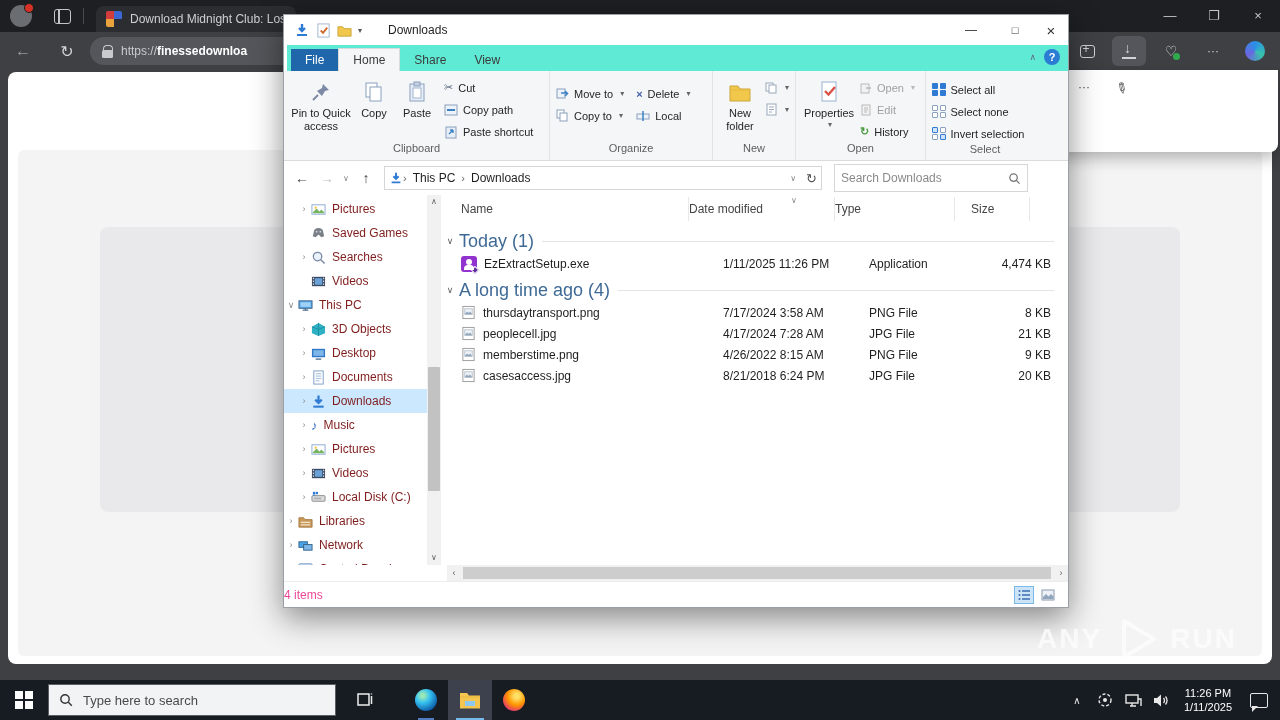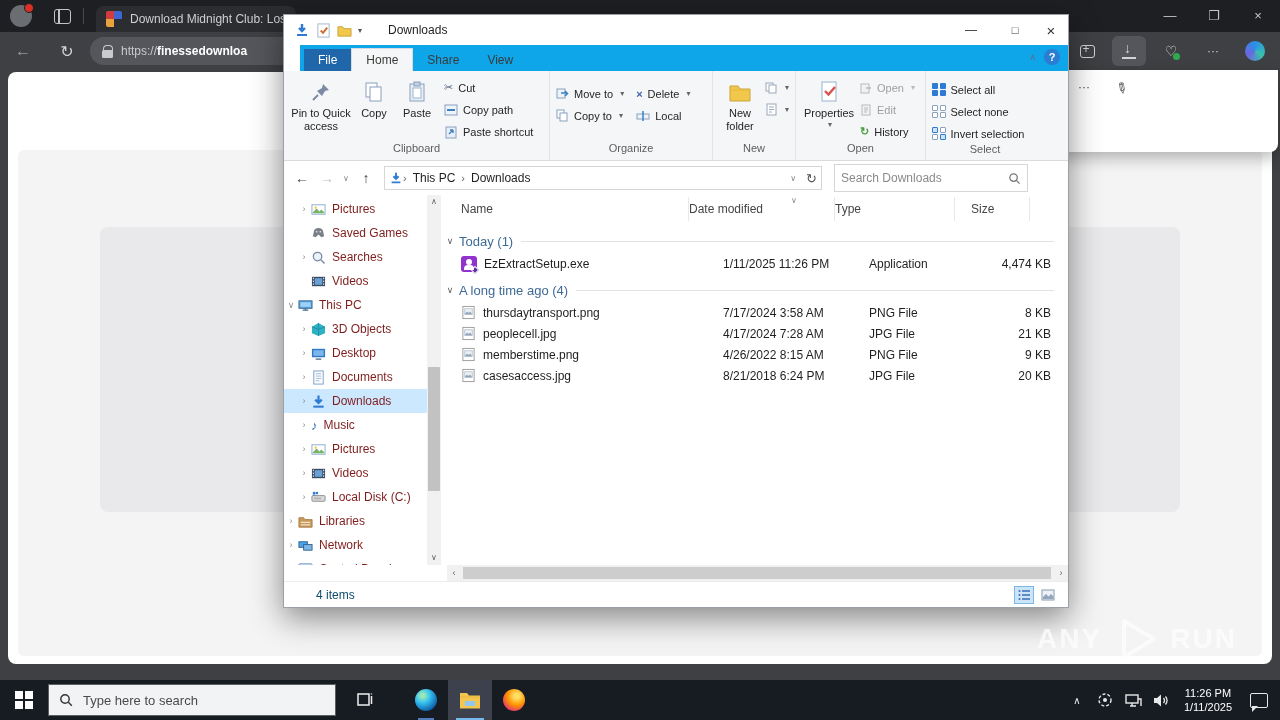--- a/index.html
+++ b/index.html
@@ -46,21 +46,21 @@
   
   .watermark{left:1022px;top:604px;width:230px;height:70px;display:flex;align-items:center;justify-content:center;gap:8px;z-index:30;pointer-events:none;opacity:.8}
   .watermark .wm-txt{font-size:28px;font-weight:bold;letter-spacing:2px;color:#fdfdfe}
 
   
   .explorer{left:283px;top:14px;width:786px;height:594px;background:#ffffff;border:1px solid #9aa0a6;box-shadow:0 10px 30px rgba(0,0,0,.45);z-index:10}
   .x-titlebar{position:absolute;left:0;top:0;right:0;height:30px;background:#fff;display:flex;align-items:center}
   .qat{display:flex;align-items:center;gap:6px;margin-left:10px}
   .x-title{margin-left:26px;font-size:12px;color:#1f1f1f}
   .x-ctl{position:absolute;top:4px;width:30px;height:22px;display:flex;align-items:center;justify-content:center;color:#333;font-size:12px}
-  .x-tabs{position:absolute;left:16px;top:30px;right:0;height:26px;background:#0ea5e9;display:flex;align-items:flex-end}
+  .x-tabs{position:absolute;left:3px;top:30px;right:0;height:26px;background:#5eead4;display:flex;align-items:flex-end}
   .x-tab{padding:4px 14px;font-size:12px;color:#3b3b3b}
   .x-tab.file{background:#1f66ab;color:#fff;margin-left:4px}
   .x-tab.active{background:#f5f6f7;border:1px solid #dadbdc;border-bottom:none;}
   .x-tabs-right{position:absolute;right:8px;top:34px;display:flex;align-items:center;gap:8px}
   .help-circle{width:16px;height:16px;border-radius:50%;background:#2b7cd3;color:#fff;font-size:11px;font-weight:bold;display:flex;align-items:center;justify-content:center}
   .ribbon{position:absolute;left:0;top:56px;right:0;height:90px;background:#f5f6f7;border-bottom:1px solid #dadbdc;display:flex}
   .rgroup{height:100%;border-right:1px solid #e2e3e4;display:flex;flex-direction:column}
   .rgroup-body{flex:1;display:flex;align-items:flex-start;padding:4px 6px 0 6px;gap:2px}
   .rgroup-label{height:18px;text-align:center;color:#5d5d5d;font-size:11px}
   .bigbtn{width:62px;display:flex;flex-direction:column;align-items:center;text-align:center;color:#252525;font-size:11px;line-height:1.15;padding-top:2px}
@@ -91,32 +91,32 @@
   .trow.selected{background:#cce8ff}
   .vscroll{width:14px;background:#f1f1f2;position:relative;flex:0 0 14px}
   .vscroll .arr{position:absolute;left:0;width:14px;height:14px;color:#606060;font-size:8px;text-align:center;line-height:14px}
   .vthumb{position:absolute;left:1px;width:12px;background:#c2c2c2;border-radius:1px}
   .list{flex:1;position:relative;padding-top:2px}
   .lheader{display:flex;height:24px;align-items:center;color:#454545;position:relative}
   .lh{border-right:1px solid #e8e8e8;height:100%;display:flex;align-items:center}
   .sortmark{position:absolute;top:-1px;left:350px;font-size:8px;color:#8a8a8a}
   .lgroup{display:flex;align-items:center;height:24px;margin-top:8px}
   .lgroup .gchev{width:18px;text-align:center;color:#5b5b5b;font-size:9px}
-  .lgroup .gname{color:#3f6a96;font-size:13px}
+  .lgroup .gname{color:#3f6a96;font-size:18px}
   .lgroup .rule{flex:1;height:1px;background:#e3e3e4;margin:0 14px 0 8px}
   .frow{display:flex;align-items:center;height:21px}
   .fcell-name{width:282px;display:flex;align-items:center;gap:7px;padding-left:20px}
   .fcell{width:146px;color:#1f1f1f}
   .fcell.type{width:120px}
   .fcell.size{width:62px;text-align:right}
   .hscroll{position:absolute;left:163px;right:0;bottom:26px;height:16px;background:#f1f1f2;display:flex;align-items:center}
   .hscroll .arr{width:14px;text-align:center;color:#606060;font-size:9px}
   .hthumb{height:12px;background:#cdcdcd;flex:0 0 588px;margin-left:2px}
   .statusbar{position:absolute;left:0;bottom:0;right:0;height:26px;background:#fff;border-top:1px solid #ececec;display:flex;align-items:center}
-  .status-text{margin-left:32px;color:#0c4a6e}
+  .status-text{margin-left:0;color:#ec4899}
   .viewbtns{position:absolute;right:10px;top:4px;display:flex;gap:4px}
   .vbtn{width:20px;height:18px;display:flex;align-items:center;justify-content:center}
   .vbtn.active{background:#cce4f7;border:1px solid #7ab8e8}
   
   .fi-exe{width:16px;height:16px;border-radius:3px;background:#9233cf;position:relative;flex:0 0 16px}
   .fi-exe::before{content:"";position:absolute;left:5px;top:3px;width:6px;height:6px;border-radius:50%;background:#fff}
   .fi-exe::after{content:"";position:absolute;left:3px;top:9px;width:10px;height:5px;border-radius:4px 4px 0 0;background:#fff}
   .fi-exe .gem{position:absolute;right:-1px;bottom:-1px;width:6px;height:6px;background:#5e2a9e;transform:rotate(45deg);border:1px solid #fff}
 
   

